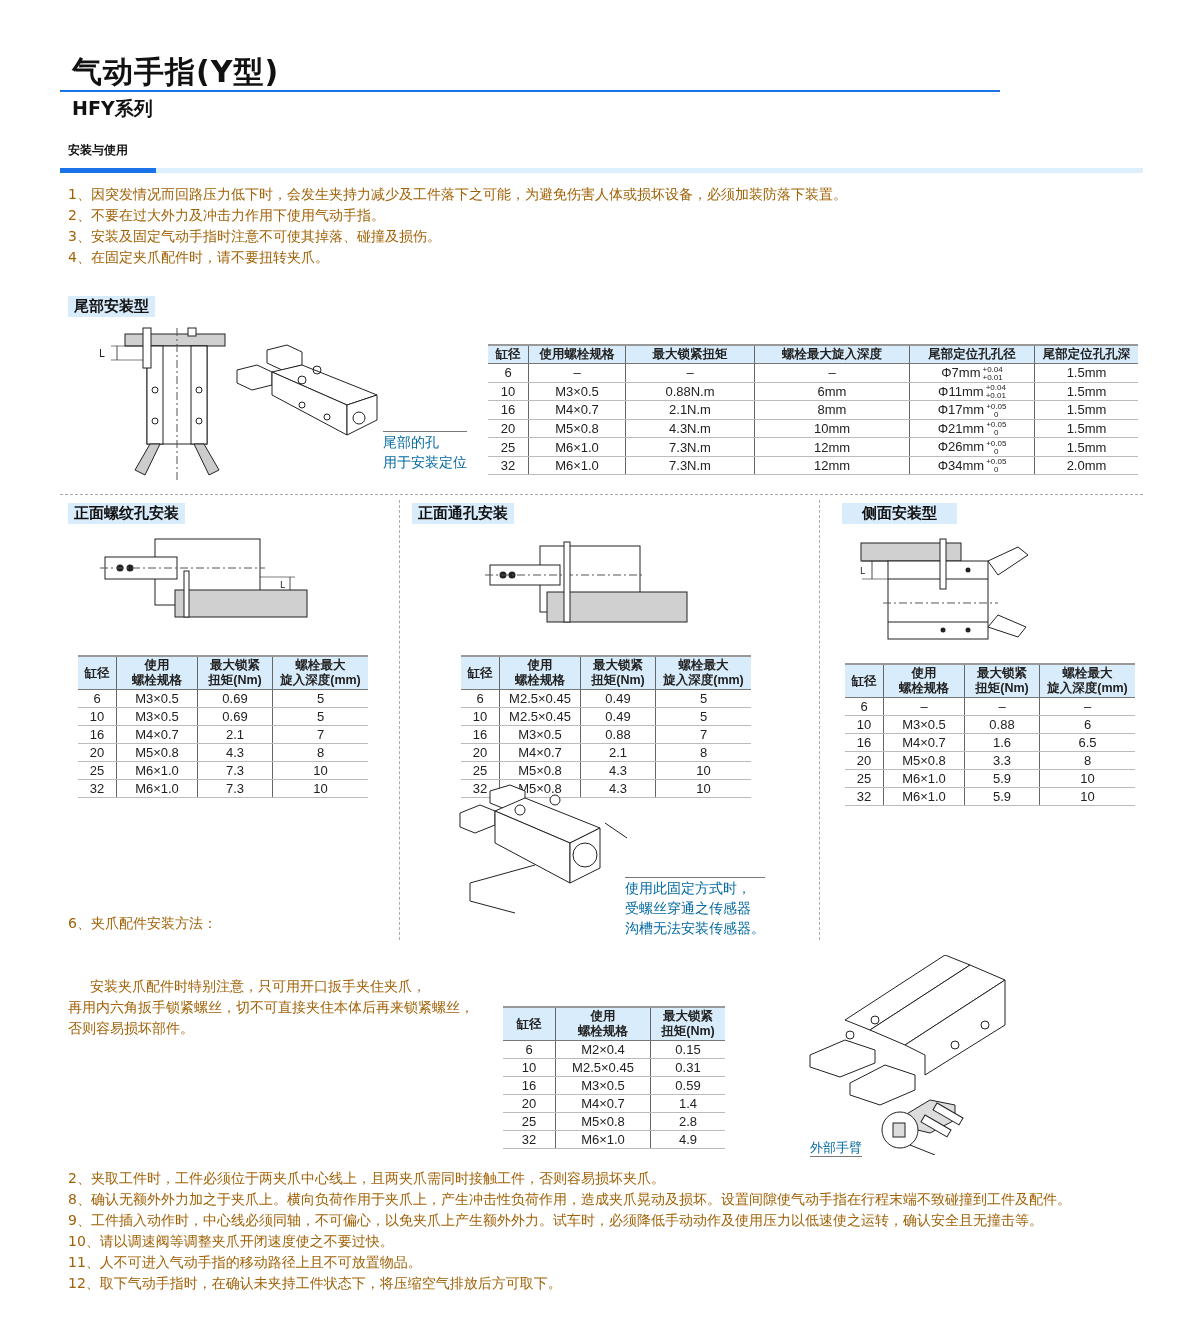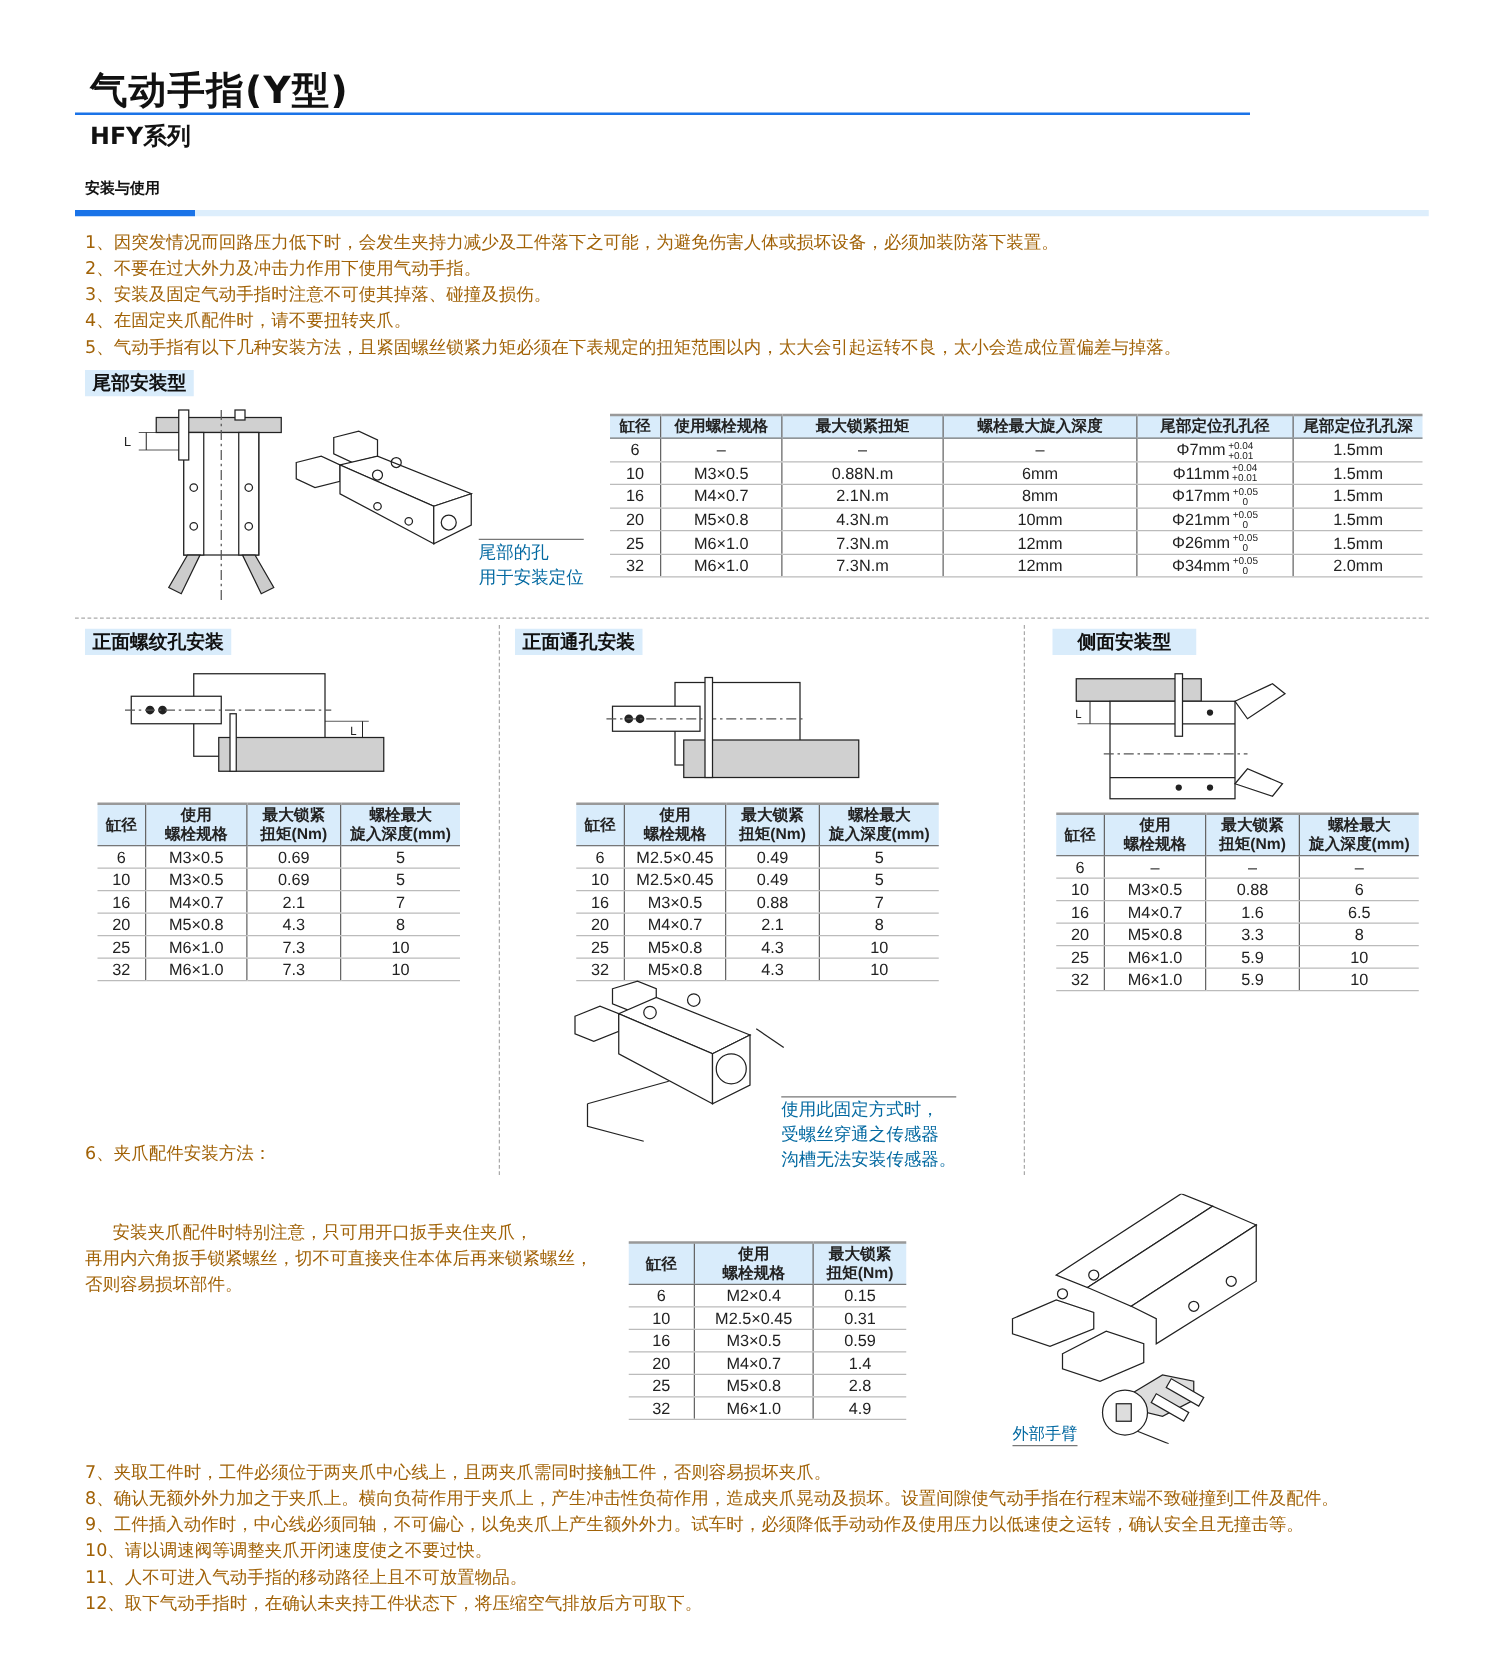--- a/index.html
+++ b/index.html
@@ -8,21 +8,21 @@
   .abs { position:absolute; }
   .title { left:72px; top:52px; font-size:30px; font-weight:bold; color:#111; letter-spacing:1px; }
   .title-rule { left:60px; top:90px; width:940px; height:2px; background:#1a73e8; }
   .subtitle { left:72px; top:96px; font-size:19px; font-weight:bold; color:#111; }
   .section { left:68px; top:142px; font-size:12px; font-weight:bold; color:#111; }
   .section-rule-a { left:60px; top:168px; width:96px; height:5px; background:#1a73e8; }
   .section-rule-b { left:156px; top:168px; width:987px; height:5px; background:#ddeefc; }
   .note { font-size:14px; color:#a16207; line-height:21px; white-space:nowrap; }
   .notes-top { left:68px; top:184px; }
   .tag { background:#d9ecfb; font-size:15px; font-weight:bold; color:#111; padding:1px 6px; }
-  table.spec { border-collapse:collapse; font-family:"Liberation Sans", sans-serif; font-size:13px; color:#222; }
+  table.spec { border-collapse:collapse; font-family:"Liberation Sans", sans-serif; font-size:13px; color:#222;margin-top:13px; }
   table.spec th { background:#d9ecfb; font-weight:bold; font-size:12.5px; line-height:15px; padding:1px 2px;
                   border-left:1px solid #666; border-top:2px solid #999; border-bottom:1px solid #777; text-align:center; }
   table.spec th:first-child, table.spec td:first-child { border-left:none; }
   table.spec td { text-align:center; border-left:1px solid #666; border-bottom:1px solid #bbb; padding:0 2px; height:17px; line-height:17px; }
   .tol { display:inline-block; font-size:8px; line-height:8px; vertical-align:middle; text-align:left; margin-left:2px; }
   .dash-h { left:60px; top:494px; width:1083px; border-top:1px dashed #aaa; }
   .dash-v { border-left:1px dashed #aaa; }
   .caption { font-size:14px; color:#0369a1; line-height:20px; }
   .drawing svg { display:block; }
 </style>
@@ -34,21 +34,20 @@
 <div class="abs subtitle">HFY系列</div>
 <div class="abs section">安装与使用</div>
 <div class="abs section-rule-a"></div>
 <div class="abs section-rule-b"></div>
 
 <div class="abs notes-top">
   <div class="note">1、因突发情况而回路压力低下时，会发生夹持力减少及工件落下之可能，为避免伤害人体或损坏设备，必须加装防落下装置。</div>
   <div class="note">2、不要在过大外力及冲击力作用下使用气动手指。</div>
   <div class="note">3、安装及固定气动手指时注意不可使其掉落、碰撞及损伤。</div>
   <div class="note">4、在固定夹爪配件时，请不要扭转夹爪。</div>
-  <div class="note">5、气动手指有以下几种安装方法，且紧固螺丝锁紧力矩必须在下表规定的扭矩范围以内，太大会引起运转不良，太小会造成位置偏差与掉落。</div>
 </div>
 
 <div class="abs tag" style="left:68px;top:296px;">尾部安装型</div>
 
 <div class="abs drawing" style="left:95px;top:320px;">
   <svg width="140" height="160" viewBox="0 0 140 160">
     <rect x="30" y="14" width="100" height="12" fill="#d0d0d0" stroke="#222" stroke-width="1"></rect>
     <rect x="52" y="26" width="60" height="98" fill="#fff" stroke="#222"></rect>
     <rect x="52" y="26" width="16" height="98" fill="#fff" stroke="#222"></rect>
     <rect x="96" y="26" width="16" height="98" fill="#fff" stroke="#222"></rect>
@@ -451,19 +450,19 @@
     <rect x="120" y="160" width="30" height="8" fill="#fff" stroke="#222" transform="rotate(30 120 160)"></rect>
     <circle cx="45" cy="80" r="4" fill="none" stroke="#222"></circle>
       <circle cx="70" cy="65" r="4" fill="none" stroke="#222"></circle>
     <circle cx="150" cy="90" r="4" fill="none" stroke="#222"></circle>
       <circle cx="180" cy="70" r="4" fill="none" stroke="#222"></circle>
   </svg>
 </div>
 <div class="abs caption" style="left:810px;top:1139px;border-bottom:1px solid #777;font-size:13px;line-height:17px;">外部手臂</div>
 
 <div class="abs" style="left:68px;top:1168px;">
-  <div class="note">7、夹取工件时，工件必须位于两夹爪中心线上，且两夹爪需同时接触工件，否则容易损坏夹爪。</div>
+  <div class="note">2、夹取工件时，工件必须位于两夹爪中心线上，且两夹爪需同时接触工件，否则容易损坏夹爪。</div>
   <div class="note">8、确认无额外外力加之于夹爪上。横向负荷作用于夹爪上，产生冲击性负荷作用，造成夹爪晃动及损坏。设置间隙使气动手指在行程末端不致碰撞到工件及配件。</div>
   <div class="note">9、工件插入动作时，中心线必须同轴，不可偏心，以免夹爪上产生额外外力。试车时，必须降低手动动作及使用压力以低速使之运转，确认安全且无撞击等。</div>
   <div class="note">10、请以调速阀等调整夹爪开闭速度使之不要过快。</div>
   <div class="note">11、人不可进入气动手指的移动路径上且不可放置物品。</div>
   <div class="note">12、取下气动手指时，在确认未夹持工件状态下，将压缩空气排放后方可取下。</div>
 </div>
 
 </body></html>

